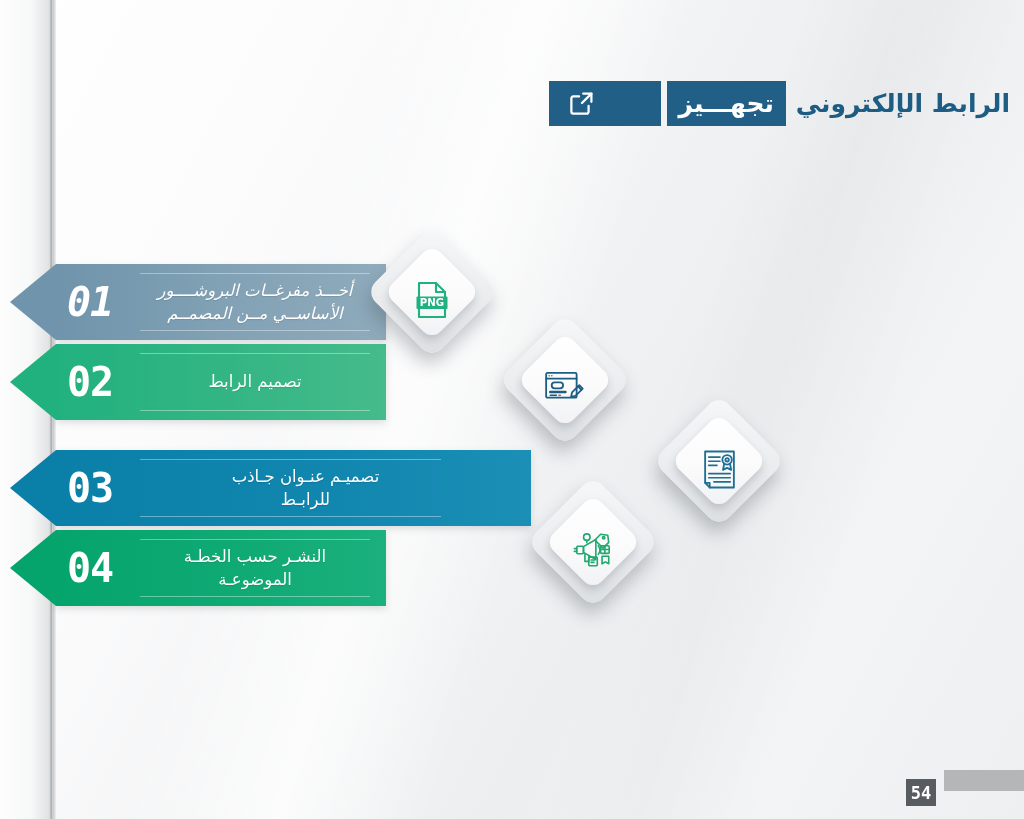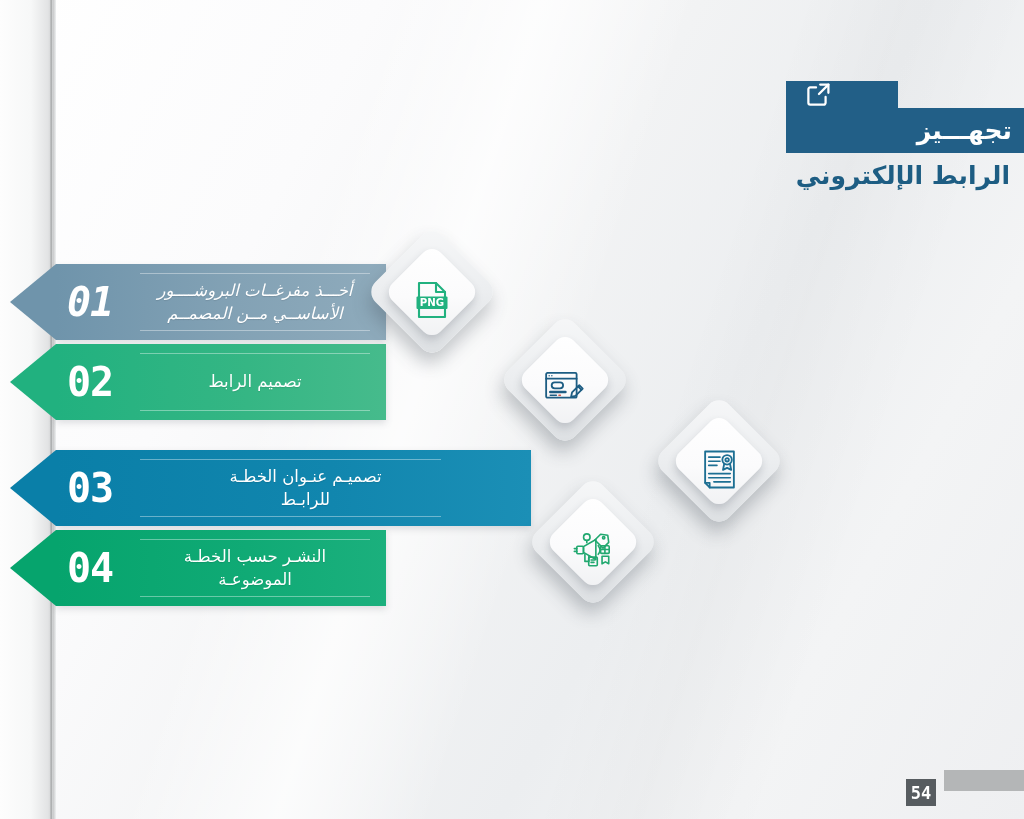--- a/index.html
+++ b/index.html
@@ -30,21 +30,21 @@
     background:linear-gradient(90deg,#fdfdfd 0%,#f7f8f8 55%,#e2e3e4 86%,#c9cacb 95%,#eef0f1 100%);
   }
   .fold-line{
     position:absolute;left:50px;top:0;width:3px;height:819px;
     background:linear-gradient(90deg,#c4c6c7,#aeb0b1,#dfe1e2);
   }
 
   
   .header{
     position:absolute;top:81px;right:0;height:45px;
-    display:flex;flex-direction:column;align-items:stretch;
+    display:flex;align-items:stretch;
   }
   .title-text{
     color:#1d5d83;font-size:25px;font-weight:bold;
     line-height:45px;padding:0 14px 0 10px;white-space:nowrap;
     direction:rtl;letter-spacing:.2px;text-align:center;
   }
   .title-chip{
     background:#225f87;color:#ffffff;font-size:25px;font-weight:bold;
     line-height:45px;padding:0 12px;white-space:nowrap;direction:rtl;
   }
@@ -178,21 +178,21 @@
         <div class="bar-label">تصميم الرابط</div>
         <div class="rule bot"></div>
       </div>
     </div>
 
     <div class="bar bar-3" style="width:475px;">
       <div class="tip"></div>
       <div class="bar-num">03</div>
       <div class="bar-body">
         <div class="rule top" style="left:4%;right:22%;"></div>
-        <div class="bar-label" style="margin-right:44px;">تصميـم عنـوان الخطـة
+        <div class="bar-label" style="margin-right:44px;">تصميـم عنـوان جـاذب
 للرابـط</div>
         <div class="rule bot" style="left:4%;right:22%;"></div>
       </div>
     </div>
 
     <div class="bar bar-4" style="width:330px;">
       <div class="tip"></div>
       <div class="bar-num">04</div>
       <div class="bar-body">
         <div class="rule top"></div>

